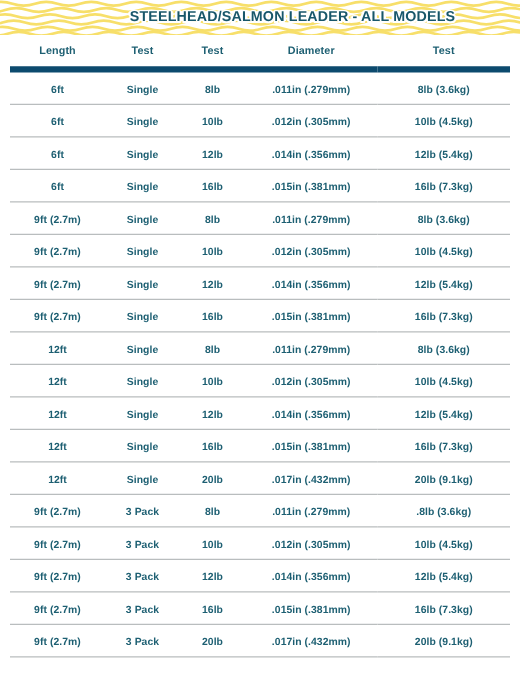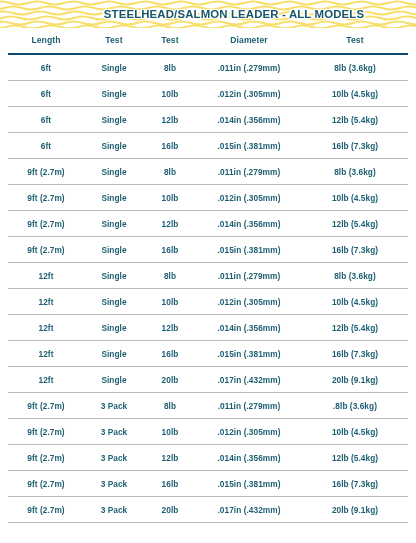--- a/index.html
+++ b/index.html
@@ -78,21 +78,21 @@
     text-align: center;
     vertical-align: middle;
     padding: 0;
     white-space: nowrap;
   }
   table.spec thead th {
     height: 24px;
     font-size: 8.6px;
     font-weight: bold;
     letter-spacing: 0.1px;
-    border-bottom: 2px solid #0c4a6e;
+    border-bottom: 5px solid #0c4a6e;
     padding-bottom: 1px;
     margin-top: 23px;
   }
   table.spec tbody td {
     height: 25px;
     font-size: 8.3px;
     font-weight: bold;
     letter-spacing: 0.05px;
     border-bottom: 1px solid #b9bdbe;
   }

